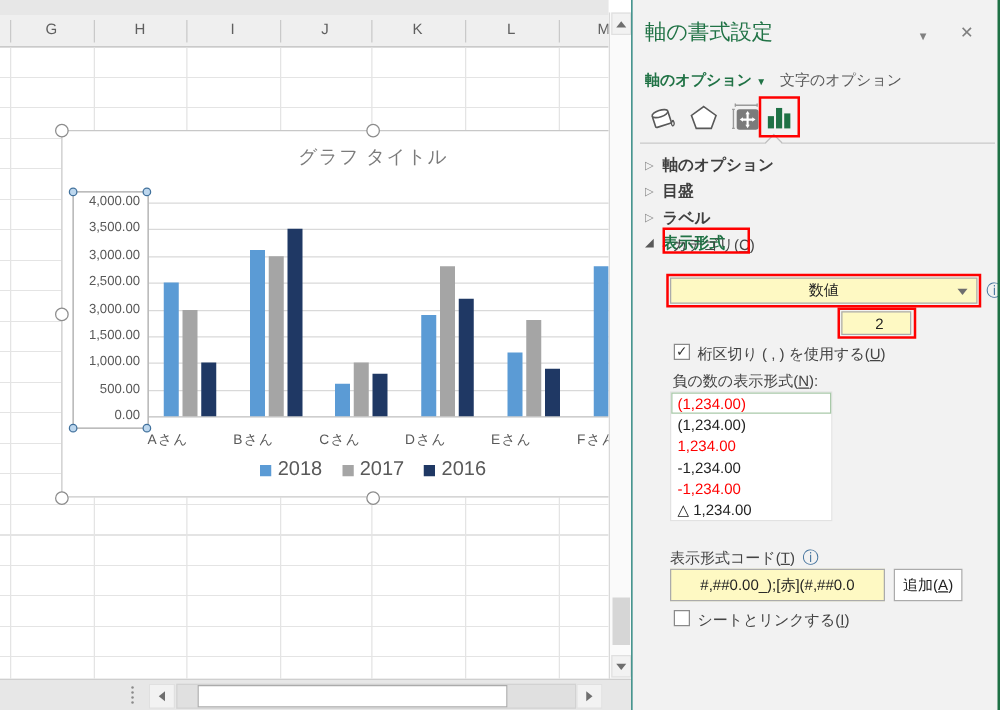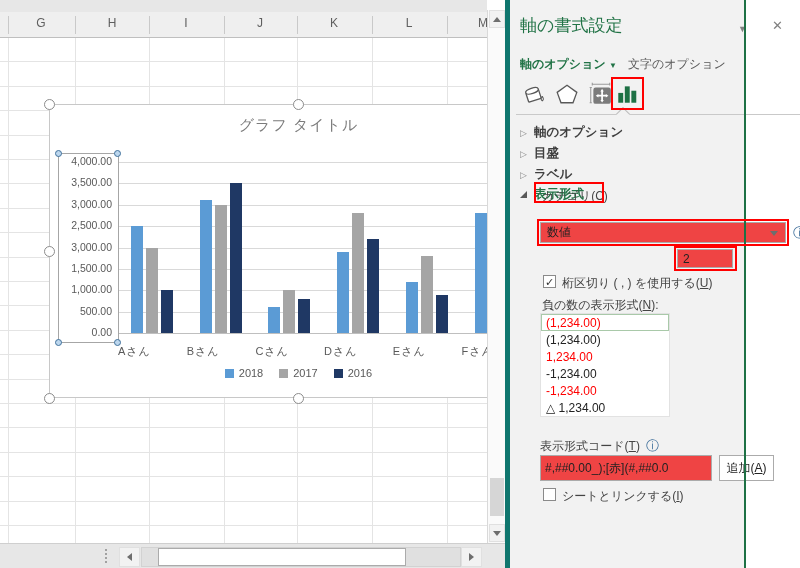--- a/index.html
+++ b/index.html
@@ -18,21 +18,21 @@
 
   
   #chart { position:absolute; left:49px; top:104px; width:497px; height:294px; background:#fff; border:1px solid #C8C8C8; }
   #chart-title { position:absolute; left:0; top:11px; width:497px; text-align:center; font-size:15px; color:#7B7B7B; letter-spacing:1px; }
   .gridline { position:absolute; height:1px; background:#D9D9D9; }
   .gridline.zero { background:#BFBFBF; }
   .ytick { position:absolute; left:4px; width:58px; text-align:right; font-size:10.5px; color:#595959; }
   .bar { position:absolute; width:12px; }
   .xcat { position:absolute; width:68px; font-size:11px; color:#595959; letter-spacing:1px; }
   #legend { position:absolute; left:0; top:262px; width:497px; display:flex; justify-content:center; gap:16px; }
-  .leg-item { display:flex; align-items:center; gap:5px; font-size:11px; color:#595959; }
+  .leg-item { display:flex; align-items:center; gap:5px; font-size:16px; color:#595959; }
   .leg-swatch { width:9px; height:9px; display:inline-block; }
   .handle { position:absolute; width:11px; height:11px; border-radius:50%; background:#fff; border:1.5px solid #8C8C8C; z-index:5; }
   #axisbox { position:absolute; left:8px; top:48px; width:61px; height:190px; background:#fff; border:1px solid #A6A6A6; z-index:2; }
   .axdot { position:absolute; width:7px; height:7px; border-radius:50%; background:#BDD7EE; border:1px solid #41719C; z-index:4; }
   .ylabels { z-index:3; }
 
   
   #vscroll { position:absolute; left:487px; top:10px; width:18px; height:533px; background:#FAFAFA; border-left:1px solid #D9D9D9; }
   .sbtn { position:absolute; background:#F2F2F2; border:1px solid #E0E0E0; display:flex; align-items:center; justify-content:center; }
   .tri-up   { width:0;height:0;border-left:4px solid transparent;border-right:4px solid transparent;border-bottom:5px solid #6E6E6E; }
@@ -40,39 +40,39 @@
   .tri-left { width:0;height:0;border-top:4px solid transparent;border-bottom:4px solid transparent;border-right:5px solid #6E6E6E; }
   .tri-right{ width:0;height:0;border-top:4px solid transparent;border-bottom:4px solid transparent;border-left:5px solid #6E6E6E; }
   #vthumb { position:absolute; left:2px; top:468px; width:14px; height:38px; background:#D6D6D6; }
   #bottombar { position:absolute; left:0; top:543px; width:505px; height:25px; background:#E7E7E7; border-top:1px solid #CFCFCF; }
   #hsplit { position:absolute; left:105px; top:5px; display:flex; flex-direction:column; gap:2px; }
   #hsplit i { width:2px; height:2px; background:#8A8A8A; border-radius:50%; }
   #htrack { position:absolute; left:141px; top:3px; width:320px; height:20px; background:#E0E0E0; border:1px solid #D2D2D2; }
   #hthumb { position:absolute; left:16px; top:0px; width:248px; height:18px; background:#FFFFFF; border:1px solid #ABABAB; }
 
   
-  #panel { position:absolute; left:505px; top:0; width:241px; height:568px; background:#F2F2F2; border-left:5px solid #0f766e; font-size:12px; color:#444; }
+  #panel { position:absolute; left:505px; top:0; width:295px; height:568px; background:#F2F2F2; border-left:1px solid #0f766e; font-size:12px; color:#444; }
   #win-edge { position:absolute; right:0; top:0; width:2px; height:568px; background:#1E7145; }
   #panel-title { position:absolute; left:10px; top:14px; font-size:17px; color:#217346; }
   #panel-caret { position:absolute; left:228px; top:24px; }
   #panel-close { position:absolute; left:262px; top:18px; font-size:13px; color:#808080; }
   .ptab { position:absolute; top:56px; font-size:12px; }
   #tab-axis { left:10px; color:#217346; font-weight:bold; }
   #tab-text { left:118px; color:#595959; }
   .icon-slot { position:absolute; top:82px; width:26px; height:26px; }
   .redbox { position:absolute; border:2px solid #FF0000; background:transparent; z-index:6; }
   #divider { position:absolute; left:6px; top:114px; width:284px; border-top:1px solid #C9C9C9; }
   #div-caret { position:absolute; left:108px; top:109px; width:10px; height:10px; background:#F2F2F2; border-left:1px solid #BDBDBD; border-top:1px solid #BDBDBD; transform:rotate(45deg); }
   .sec-row { position:absolute; left:10px; display:flex; align-items:center; gap:7px; }
   .sec-label { font-weight:bold; color:#3F3F3F; font-size:12.5px; }
   .sec-label.green { color:#217346; }
   .tri-collapsed { color:#8A8A8A; font-size:9px; }
   .tri-expanded { width:0; height:0; border-bottom:7px solid #595959; border-left:7px solid transparent; }
   .plabel { position:absolute; left:32px; color:#444; }
-  .pinput { background:#ef4444; border:1px solid #ABABAB; }
+  .pinput { background:#fef9c3; border:1px solid #ABABAB;justify-content:center; }
   #dropdown { position:absolute; left:30px; top:222px; width:246px; height:21px; display:flex; align-items:center; padding:0 6px; color:#222; }
   #dd-arrow { position:absolute; right:7px; top:8px; }
   .info-i { color:#41719C; font-size:13px; }
   #dec-input { position:absolute; left:167px; top:249px; width:56px; height:19px; padding-left:5px; color:#222; display:flex; align-items:center; }
   .cbx { position:absolute; left:33px; width:13px; height:13px; background:#fff; border:1px solid #8A8A8A; font-size:11px; line-height:12px; text-align:center; color:#333; }
   #neglist { position:absolute; left:30px; top:313px; width:130px; background:#fff; border:1px solid #E2E2E2; }
   .negopt { height:17px; line-height:17px; padding-left:4px; font-size:12px; color:#222; border:1px solid transparent; white-space:nowrap; }
   .negopt.red { color:#FF0000; }
   .negopt.selected { border:1px solid #A9C9A9; }
   #code-row { position:absolute; left:30px; top:437px; display:flex; gap:6px; align-items:center; }

